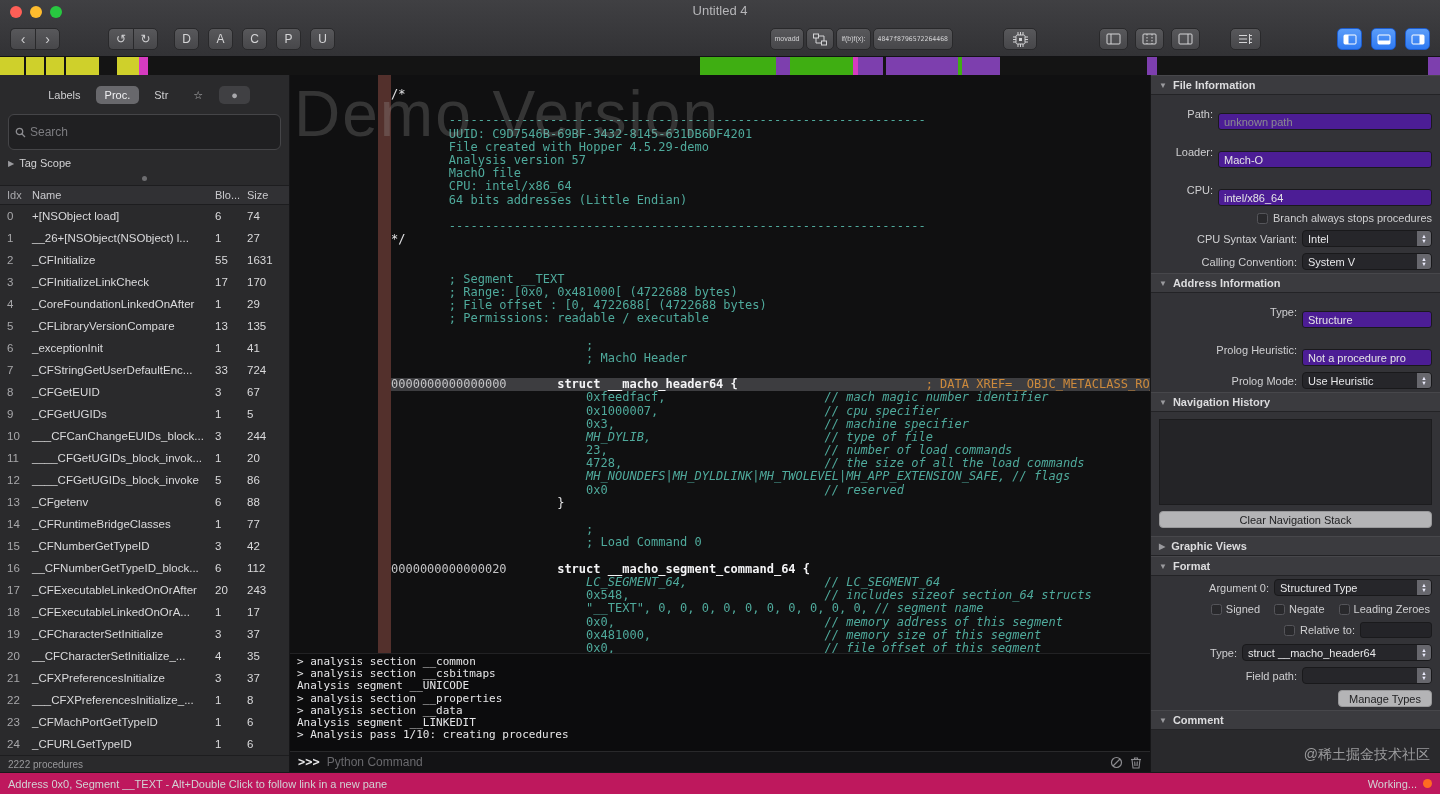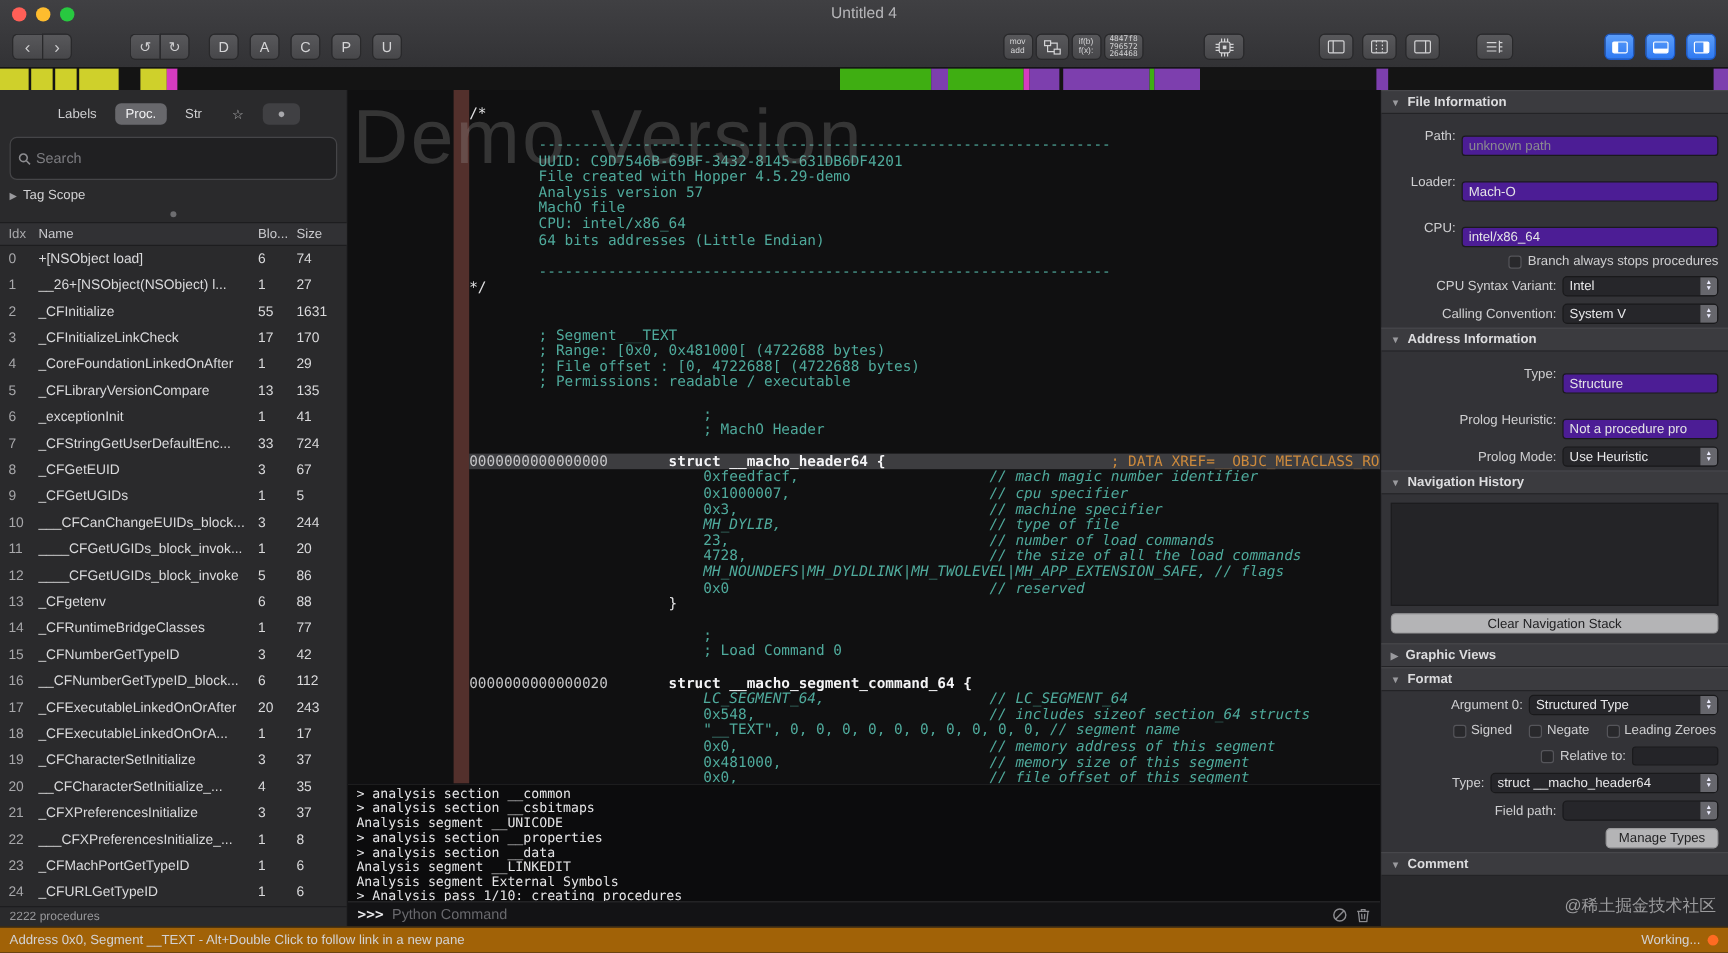--- a/index.html
+++ b/index.html
@@ -18,21 +18,21 @@
   .tools-row { height:34px; display:flex; align-items:center; padding:0 10px; }
   .tbtn { height:22px; min-width:25px; background:linear-gradient(#58585b,#47474a); border:1px solid #29292b;
           border-radius:5px; color:#d4d4d6; display:flex; align-items:center; justify-content:center;
           font-size:12px; padding:0 5px; }
   .tseg { display:flex; }
   .tseg .tbtn { border-radius:0; border-right-width:0; }
   .tseg .tbtn:first-child { border-radius:5px 0 0 5px; }
   .tseg .tbtn:last-child { border-radius:0 5px 5px 0; border-right-width:1px; }
   .letters { display:flex; gap:9px; margin-left:16px; }
   .letters .tbtn { width:25px; }
-  .micro { flex-direction:column; line-height:7.5px; font-size:7px; padding:0 4px; gap:0; }
+  .micro { flex-direction:row; line-height:7.5px; font-size:7px; padding:0 4px; gap:0; }
   .micro span { display:block; }
   .hexmicro { font-size:6.5px; line-height:6.8px; font-family:"DejaVu Sans Mono", monospace; }
   .bbtn { width:25px; height:22px; background:linear-gradient(#5b9df9,#2e79f2); border:1px solid #1d5ccc;
           border-radius:5px; display:flex; align-items:center; justify-content:center; }
   .arrow-ico { font-size:14px; color:#cfcfd1; line-height:1; }
   .sp { flex:1; }
 
   
   .minimap { height:18px; display:flex; background:#141414; flex:none; }
   .mseg { height:100%; display:inline-block; flex:none; }
@@ -108,21 +108,21 @@
   .gbtn { background:#b4b4b6; color:#222224; border:1px solid #98989a; border-radius:4px; height:17px;
           font-size:11px; display:flex; align-items:center; justify-content:center; padding:0 10px; }
   .fullb { margin:0 8px 8px 8px; }
   .cbrow3 { display:flex; justify-content:flex-end; gap:14px; padding:4px 10px; color:#cfcfd1; }
   .cbpair { display:flex; align-items:center; gap:4px; }
   .minifield { width:72px; flex:none; height:16px; background:#242428; border:1px solid #1a1a1c; border-radius:3px; }
   .comment-body { flex:1; position:relative; background:#29292c; }
   .cn-watermark { position:absolute; right:10px; bottom:8px; font-size:14px; color:#9b9b9d; }
 
   
-  .statusbar { height:22px; background:#a16207; border-top:1px solid #19191b; display:flex; align-items:center;
+  .statusbar { height:22px; background:#be185d; border-top:1px solid #19191b; display:flex; align-items:center;
                padding:0 8px; font-size:11px; color:#d2d2d4; flex:none; }
   .wdot { width:9px; height:9px; border-radius:50%; background:#ff6b22; margin-left:6px; flex:none; }
 
   svg { display:block; }
 </style>
 </head>
 <body>
 
 <div class="window">
 
@@ -540,21 +540,20 @@
             <div class="cl"><span class="t-c">                           0x0,                             </span><span class="t-ci">// file offset of this segment</span></div>
           </div>
       </div>
       <div class="console">
           <div>&gt; analysis section __common</div>
           <div>&gt; analysis section __csbitmaps</div>
           <div>Analysis segment __UNICODE</div>
           <div>&gt; analysis section __properties</div>
           <div>&gt; analysis section __data</div>
           <div>Analysis segment __LINKEDIT</div>
-          <div>Analysis segment External Symbols</div>
           <div>&gt; Analysis pass 1/10: creating procedures</div>
         </div>
       <div class="pybar">
         <span class="prompt">&gt;&gt;&gt;</span>
         <input type="text" placeholder="Python Command" style="">
         <span class="pyico">
           <svg width="13" height="13" viewBox="0 0 13 13" fill="none" stroke="#8c8c90" stroke-width="1.2">
               <circle cx="6.5" cy="6.5" r="5"></circle>
               <line x1="3" y1="10" x2="10" y2="3"></line>
             </svg>

